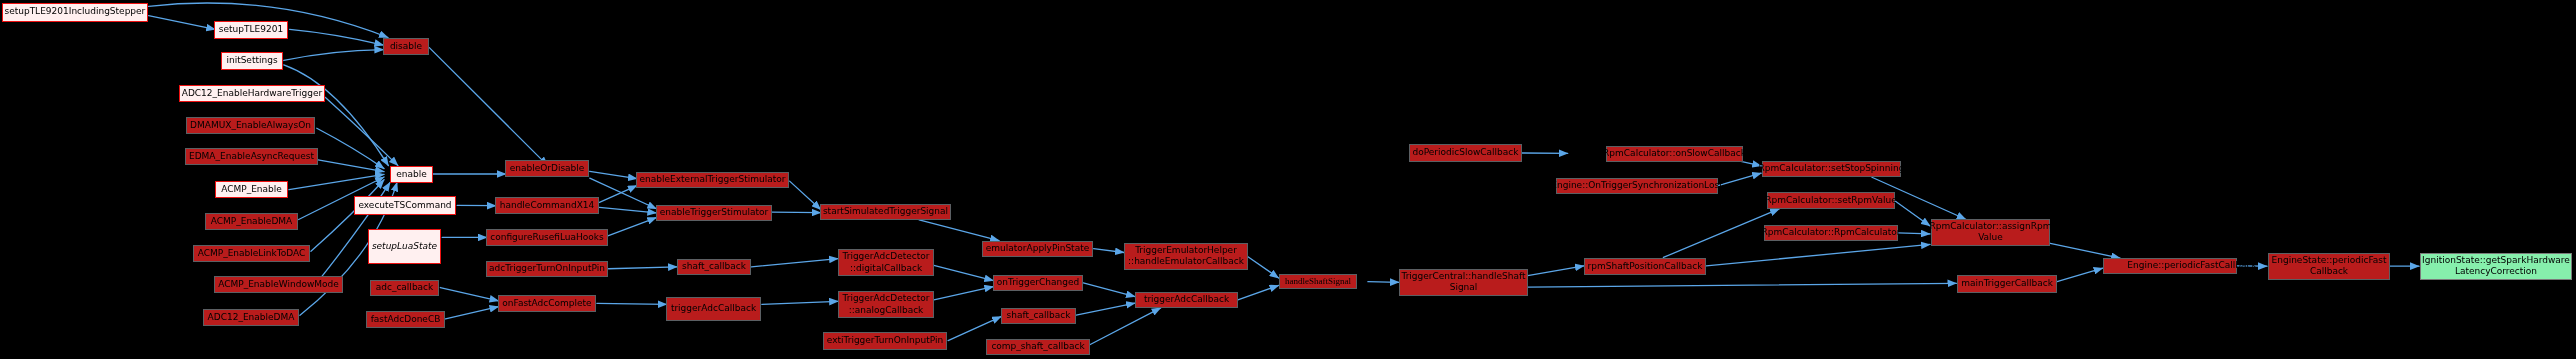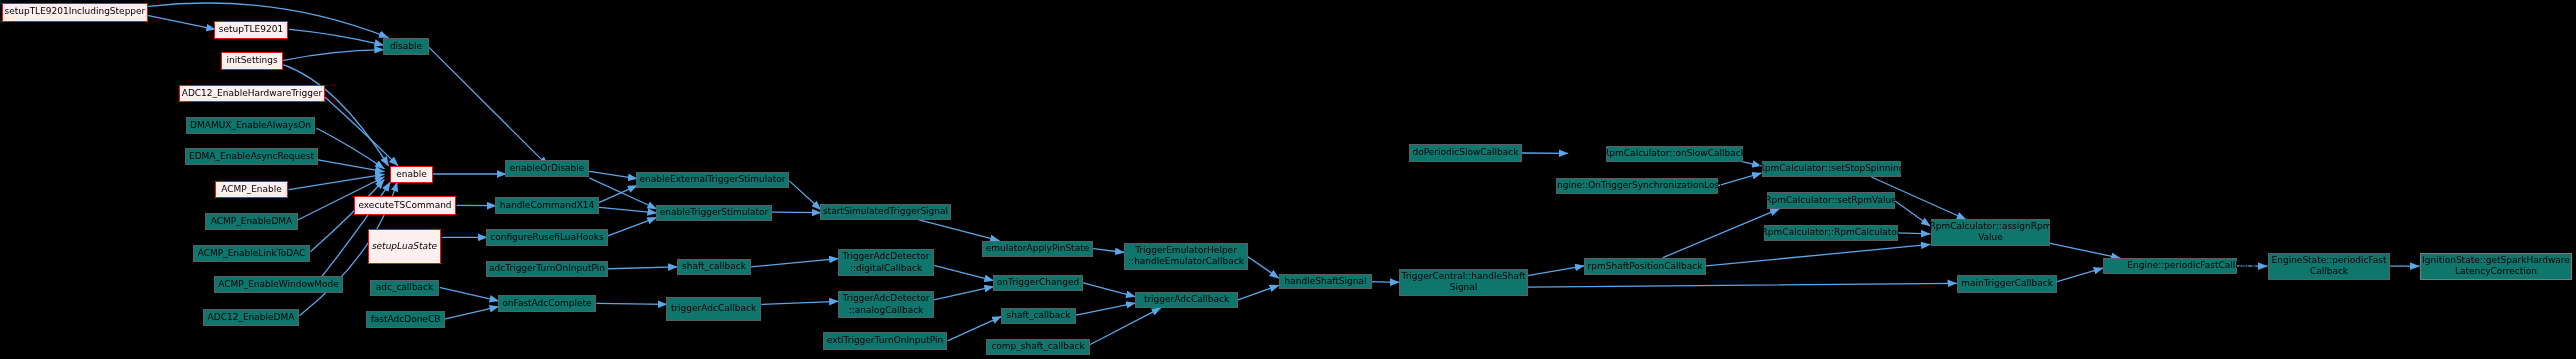--- a/index.html
+++ b/index.html
@@ -27,29 +27,29 @@
     justify-content: center;
     text-align: center;
     box-sizing: border-box;
     font-size: 9px;
     line-height: 11.7px;
     color: #000000;
     white-space: pre-line;
     cursor: pointer;
   }
   .node.callee {
-    background: #0f766e;
+    background: #b91c1c;
     border: 1.3px solid #5b5f63;
   }
   .node.truncated {
     background: #fff0f0;
     border: 1.6px solid #ee1111;
   }
   .node.focus {
-    background: #0f766e;
+    background: #86efac;
     border: 1.6px solid #7b7b7b;
     cursor: default;
   }
   .edge {
     fill: none;
     stroke-width: 2px;
     stroke-linecap: round;
   }
 </style>
 </head>
@@ -151,21 +151,21 @@
 ::digitalCallback</div>
       <div class="node callee" title="TriggerAdcDetector::analogCallback" style="left: 838px; top: 291px; width: 96px; height: 27px;">TriggerAdcDetector
 ::analogCallback</div>
       <div class="node callee" title="emulatorApplyPinState" style="left: 982px; top: 241px; width: 111px; height: 16px;">emulatorApplyPinState</div>
       <div class="node callee" title="onTriggerChanged" style="left: 993px; top: 275px; width: 90px; height: 16px;">onTriggerChanged</div>
       <div class="node callee" title="shaft_callback" style="left: 1001px; top: 308px; width: 75px; height: 15.5px;">shaft_callback</div>
       <div class="node callee" title="comp_shaft_callback" style="left: 986px; top: 339px; width: 104px; height: 16px;">comp_shaft_callback</div>
       <div class="node callee" title="TriggerEmulatorHelper::handleEmulatorCallback" style="left: 1124px; top: 243px; width: 124px; height: 26.5px;">TriggerEmulatorHelper
 ::handleEmulatorCallback</div>
       <div class="node callee" title="hwHandleShaftSignal" style="left: 1135px; top: 292px; width: 103px; height: 16px;">triggerAdcCallback</div>
-      <div class="node callee" title="handleShaftSignal" style="left: 1279px; top: 274px; width: 93px; height: 15px;">handleShaftSignal</div>
+      <div class="node callee" title="handleShaftSignal" style="left: 1279px; top: 274px; width: 78px; height: 15px; font-family: Liberation Serif, serif;">handleShaftSignal</div>
       <div class="node callee" title="TriggerCentral::handleShaftSignal" style="left: 1399px; top: 269px; width: 129px; height: 26.5px;">TriggerCentral::handleShaft
 Signal</div>
       <div class="node callee" title="doPeriodicSlowCallback" style="left: 1409px; top: 144px; width: 113px; height: 17.5px;">doPeriodicSlowCallback</div>
       <div class="node callee" title="RpmCalculator::onSlowCallback" style="left: 1568px; top: 146px; width: 137px; height: 15.5px; margin-left: 38px;">RpmCalculator::onSlowCallback</div>
       <div class="node callee" title="Engine::OnTriggerSynchronizationLost" style="left: 1556px; top: 178px; width: 162px; height: 16px;">Engine::OnTriggerSynchronizationLost</div>
       <div class="node callee" title="rpmShaftPositionCallback" style="left: 1584px; top: 258px; width: 122px; height: 17px;">rpmShaftPositionCallback</div>
       <div class="node callee" title="RpmCalculator::setStopSpinning" style="left: 1762px; top: 161px; width: 139px; height: 16px;">RpmCalculator::setStopSpinning</div>
       <div class="node callee" title="RpmCalculator::setRpmValue" style="left: 1767px; top: 192px; width: 128px; height: 17px;">RpmCalculator::setRpmValue</div>
       <div class="node callee" title="RpmCalculator::RpmCalculator" style="left: 1764px; top: 225px; width: 134px; height: 15.5px;">RpmCalculator::RpmCalculator</div>
       <div class="node callee" title="RpmCalculator::assignRpmValue" style="left: 1931px; top: 219px; width: 119px; height: 26.5px;">RpmCalculator::assignRpm

